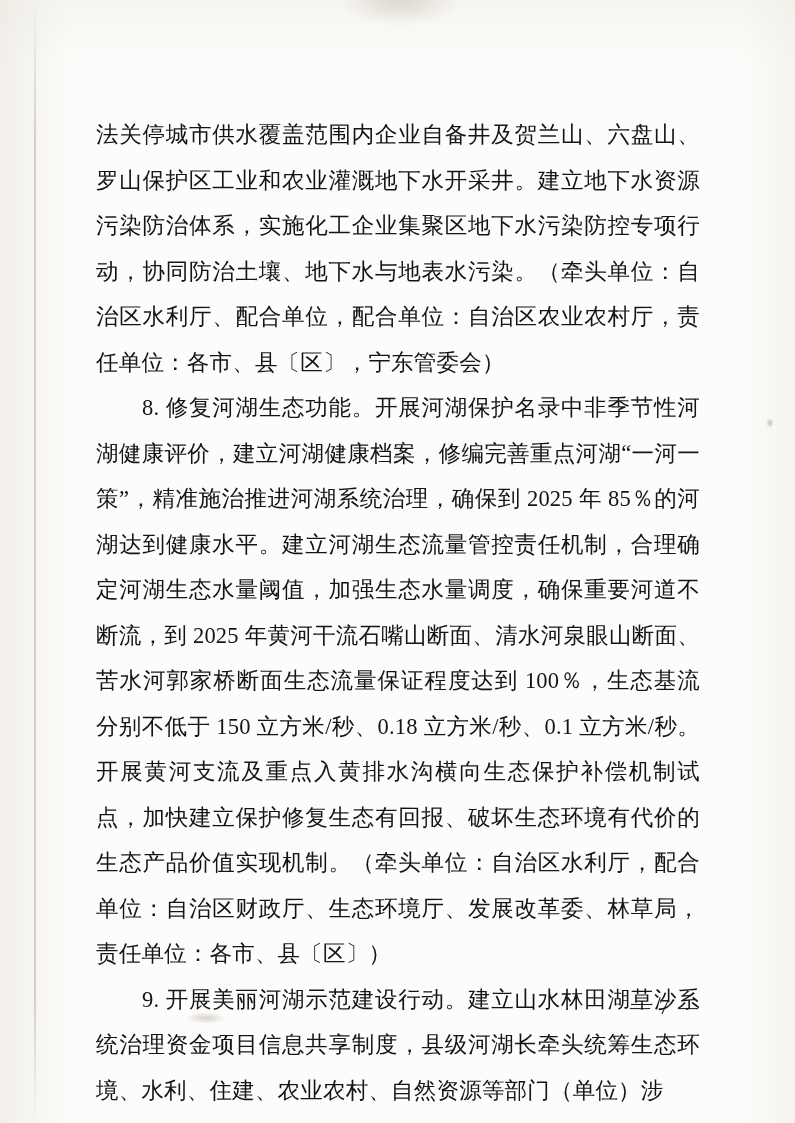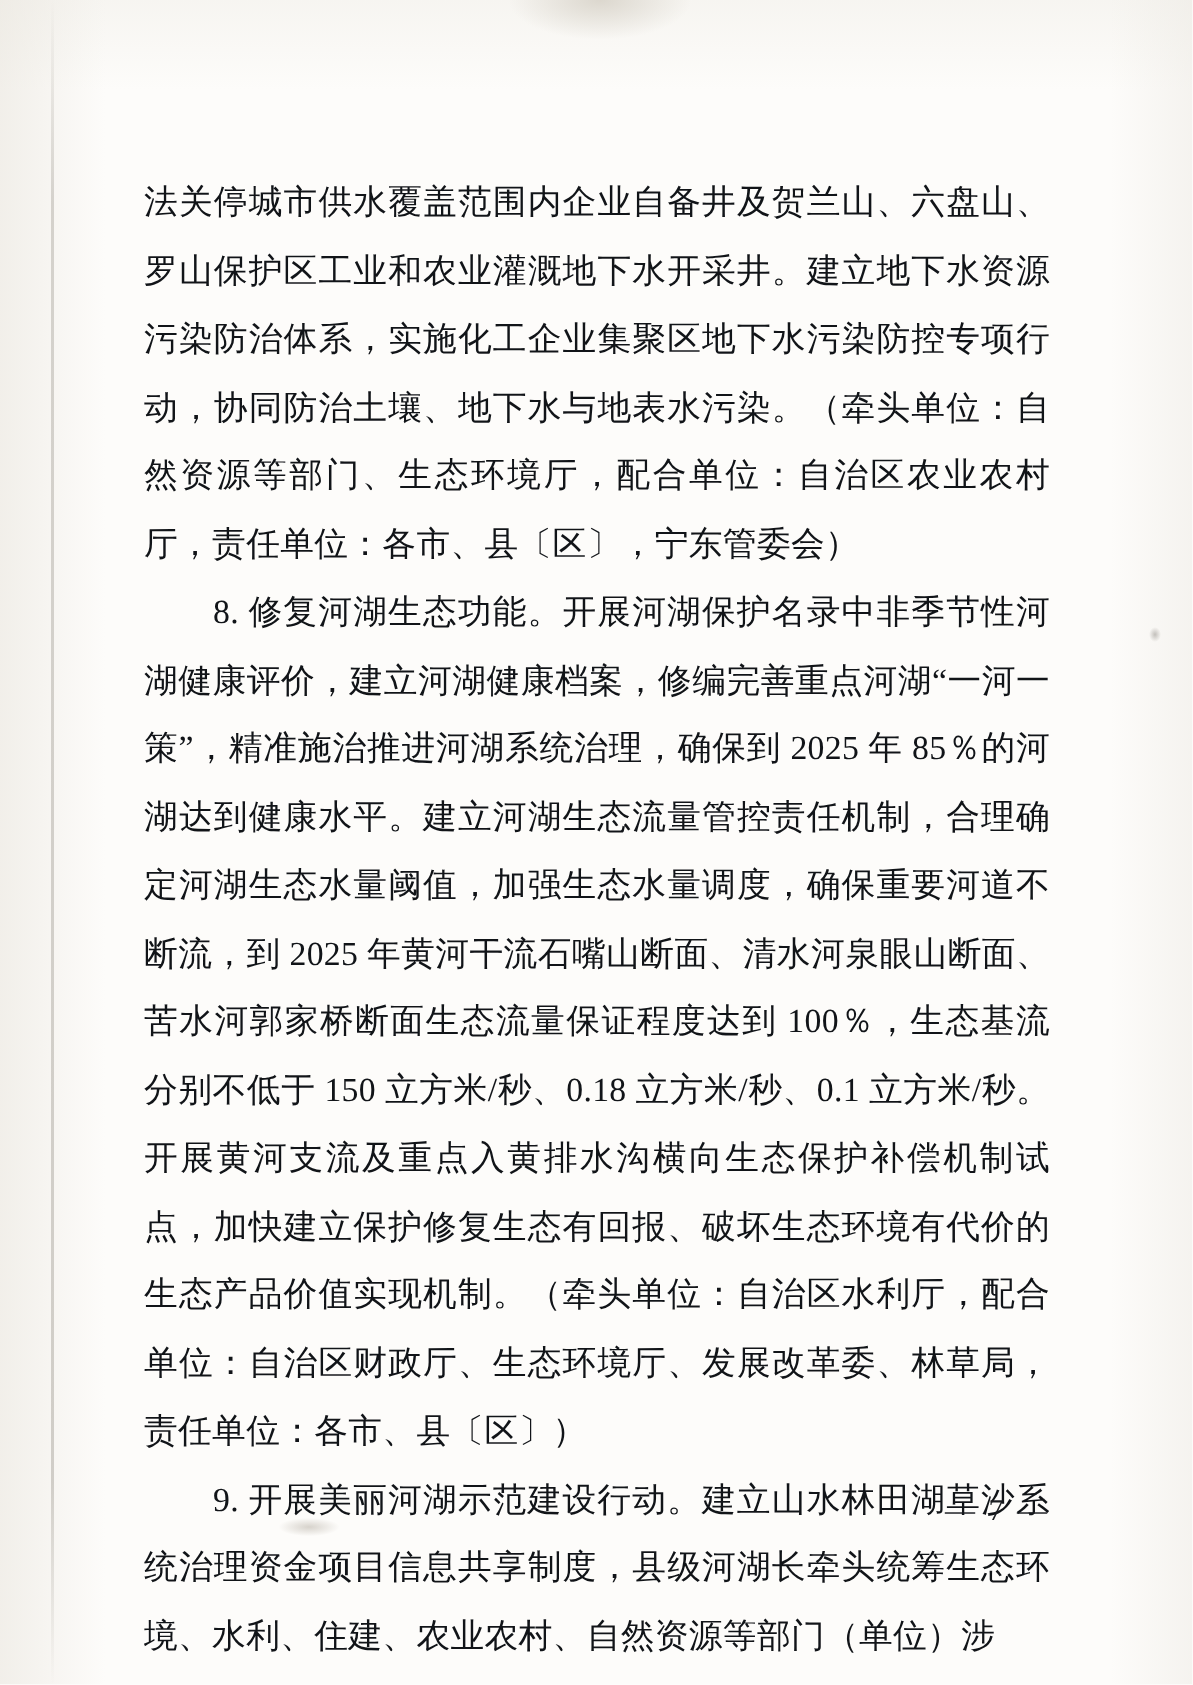--- a/index.html
+++ b/index.html
@@ -102,19 +102,19 @@
 <body>
 
 <div class="page">
   <div class="page-tint"></div>
   <div class="spine"></div>
   <div class="smudge-top"></div>
   <div class="smudge-right"></div>
   <div class="smudge-bottom"></div>
 
   <div class="content">
-    <p class="para">法关停城市供水覆盖范围内企业自备井及贺兰山、六盘山、罗山保护区工业和农业灌溉地下水开采井。建立地下水资源污染防治体系，实施化工企业集聚区地下水污染防控专项行动，协同防治土壤、地下水与地表水污染。（牵头单位：自然资源等部门、生态环境厅，配合单位：自治区农业农村厅，责任单位：各市、县〔区〕，宁东管委会）</p>
+    <p class="para">法关停城市供水覆盖范围内企业自备井及贺兰山、六盘山、罗山保护区工业和农业灌溉地下水开采井。建立地下水资源污染防治体系，实施化工企业集聚区地下水污染防控专项行动，协同防治土壤、地下水与地表水污染。（牵头单位：自治区水利厅、配合单位，配合单位：自治区农业农村厅，责任单位：各市、县〔区〕，宁东管委会）</p>
     <p class="para indent">8. 修复河湖生态功能。开展河湖保护名录中非季节性河湖健康评价，建立河湖健康档案，修编完善重点河湖“一河一策”，精准施治推进河湖系统治理，确保到 2025 年 85％的河湖达到健康水平。建立河湖生态流量管控责任机制，合理确定河湖生态水量阈值，加强生态水量调度，确保重要河道不断流，到 2025 年黄河干流石嘴山断面、清水河泉眼山断面、苦水河郭家桥断面生态流量保证程度达到 100％，生态基流分别不低于 150 立方米/秒、0.18 立方米/秒、0.1 立方米/秒。开展黄河支流及重点入黄排水沟横向生态保护补偿机制试点，加快建立保护修复生态有回报、破坏生态环境有代价的生态产品价值实现机制。（牵头单位：自治区水利厅，配合单位：自治区财政厅、生态环境厅、发展改革委、林草局，责任单位：各市、县〔区〕）</p>
     <p class="para indent">9. 开展美丽河湖示范建设行动。建立山水林田湖草沙系统治理资金项目信息共享制度，县级河湖长牵头统筹生态环境、水利、住建、农业农村、自然资源等部门（单位）涉</p>
   </div>
 
   <div class="footer">— 7 —</div>
 </div>
 
 </body></html>

